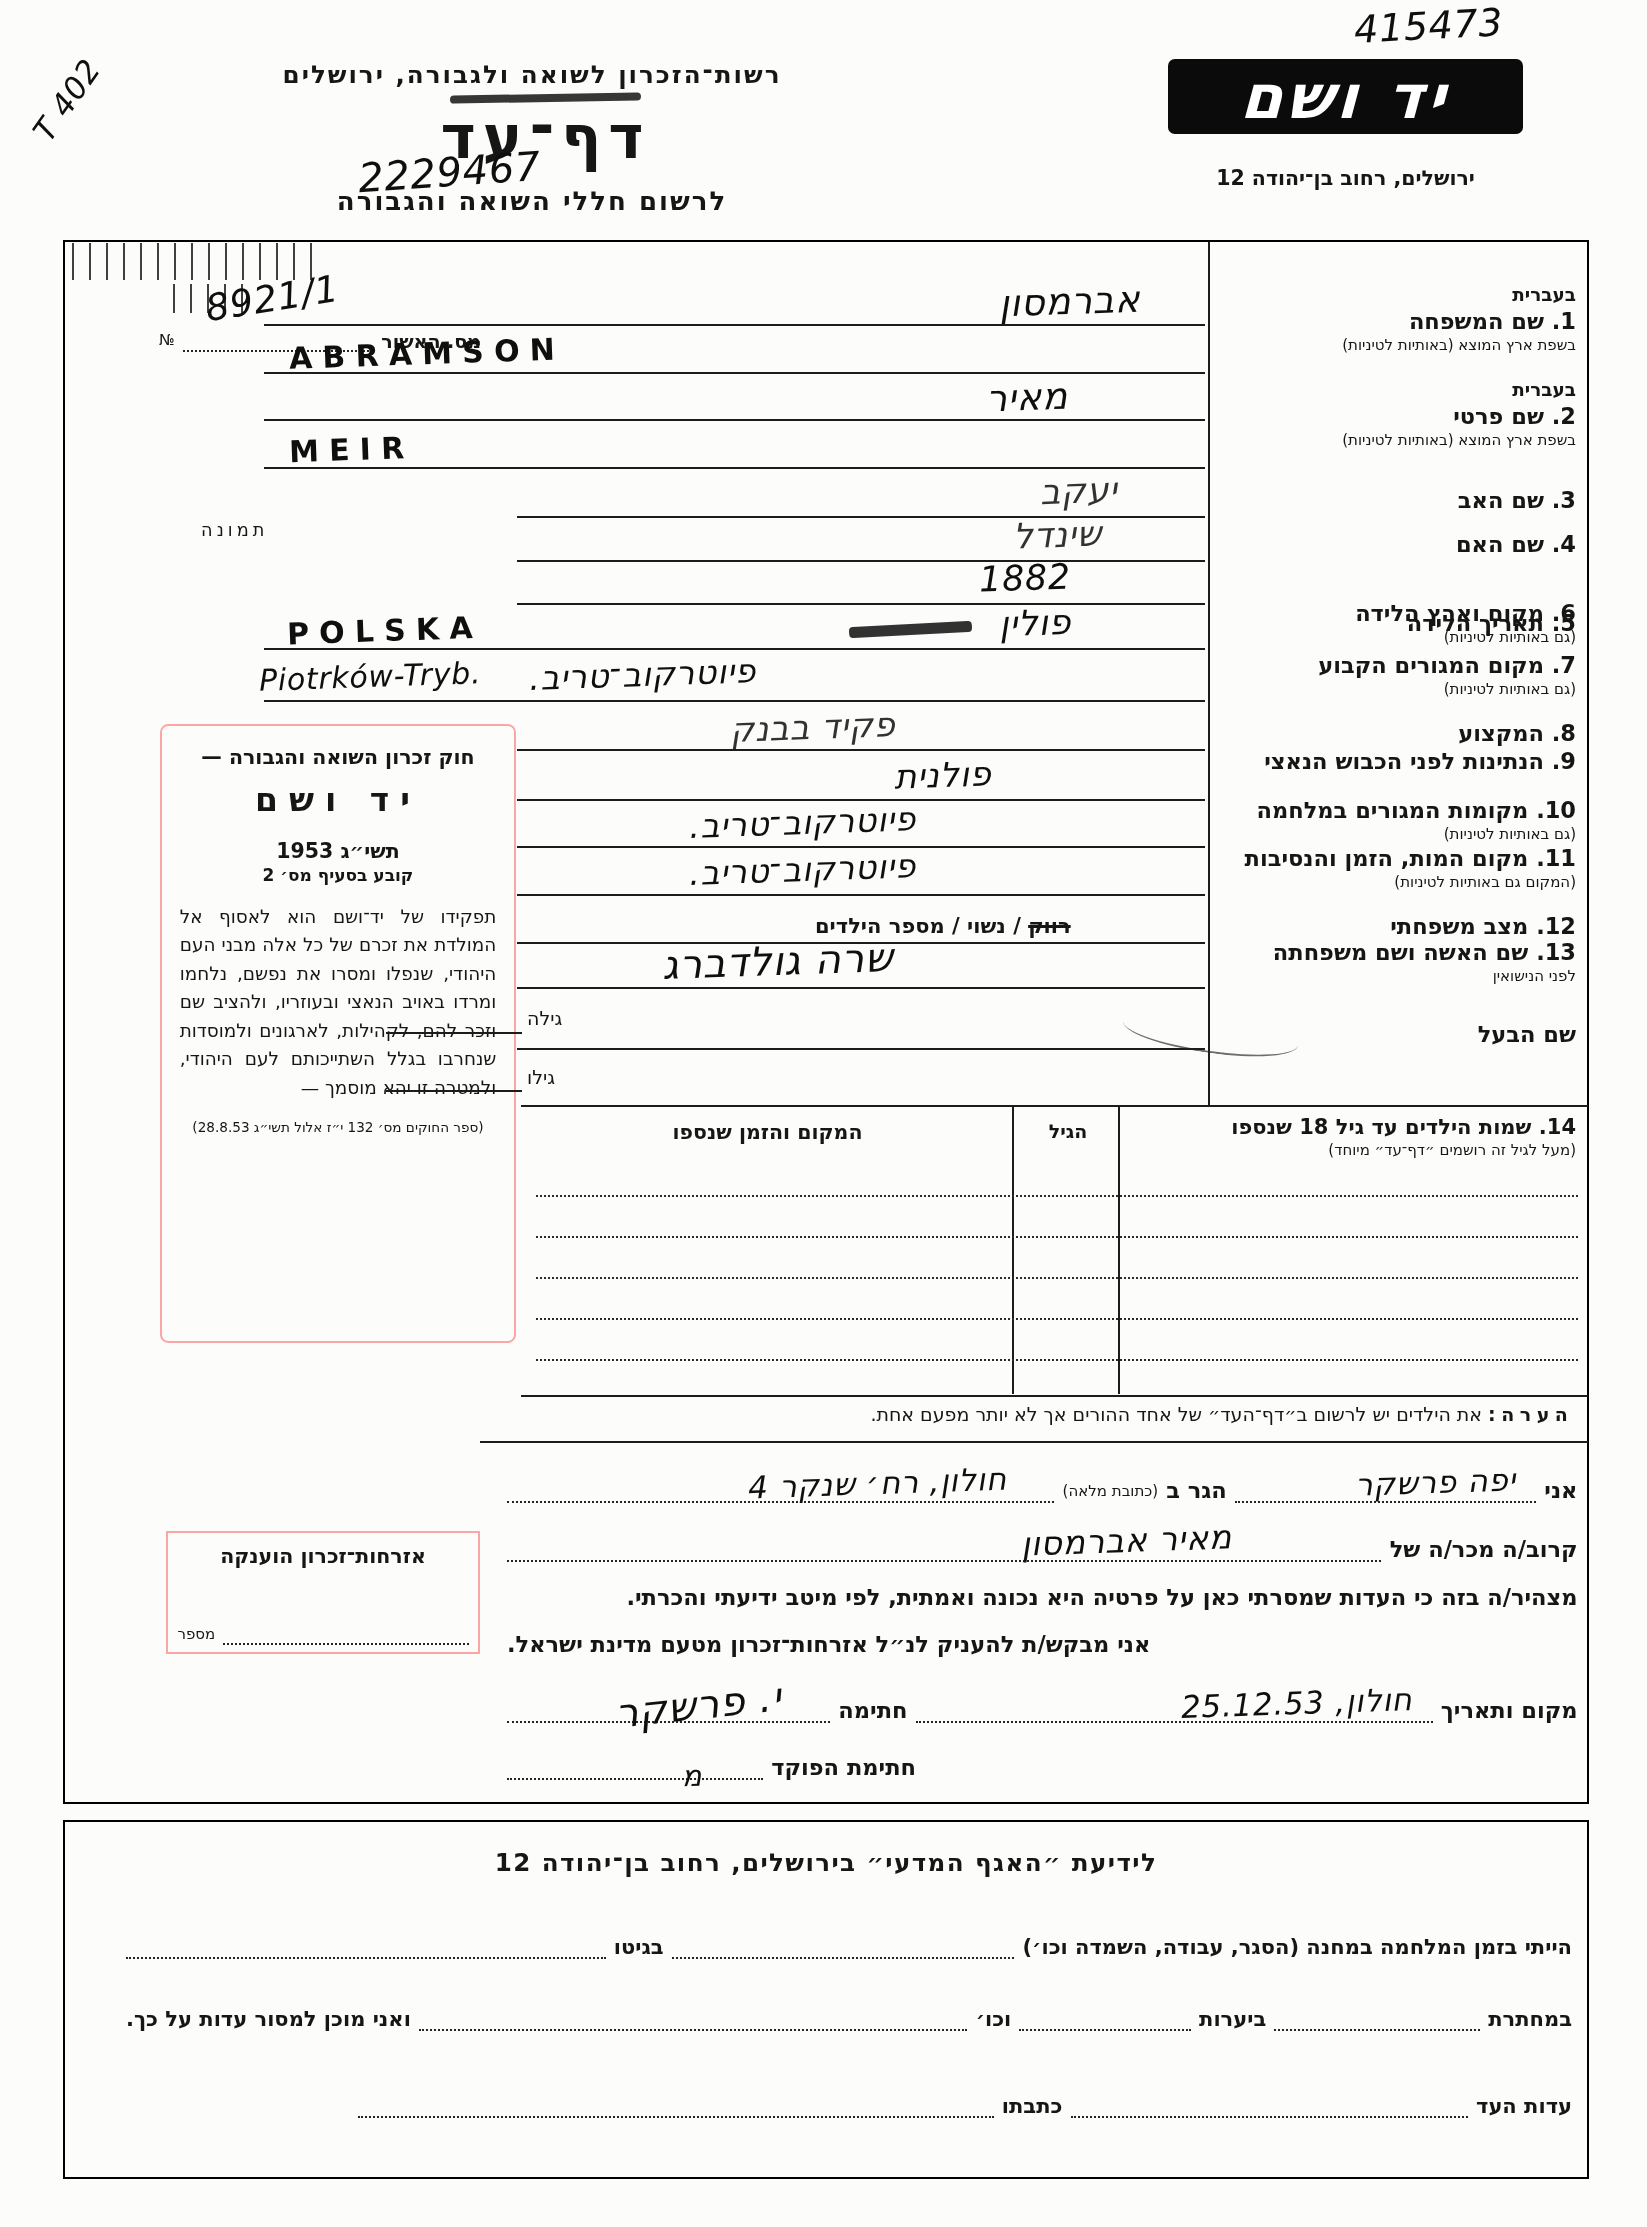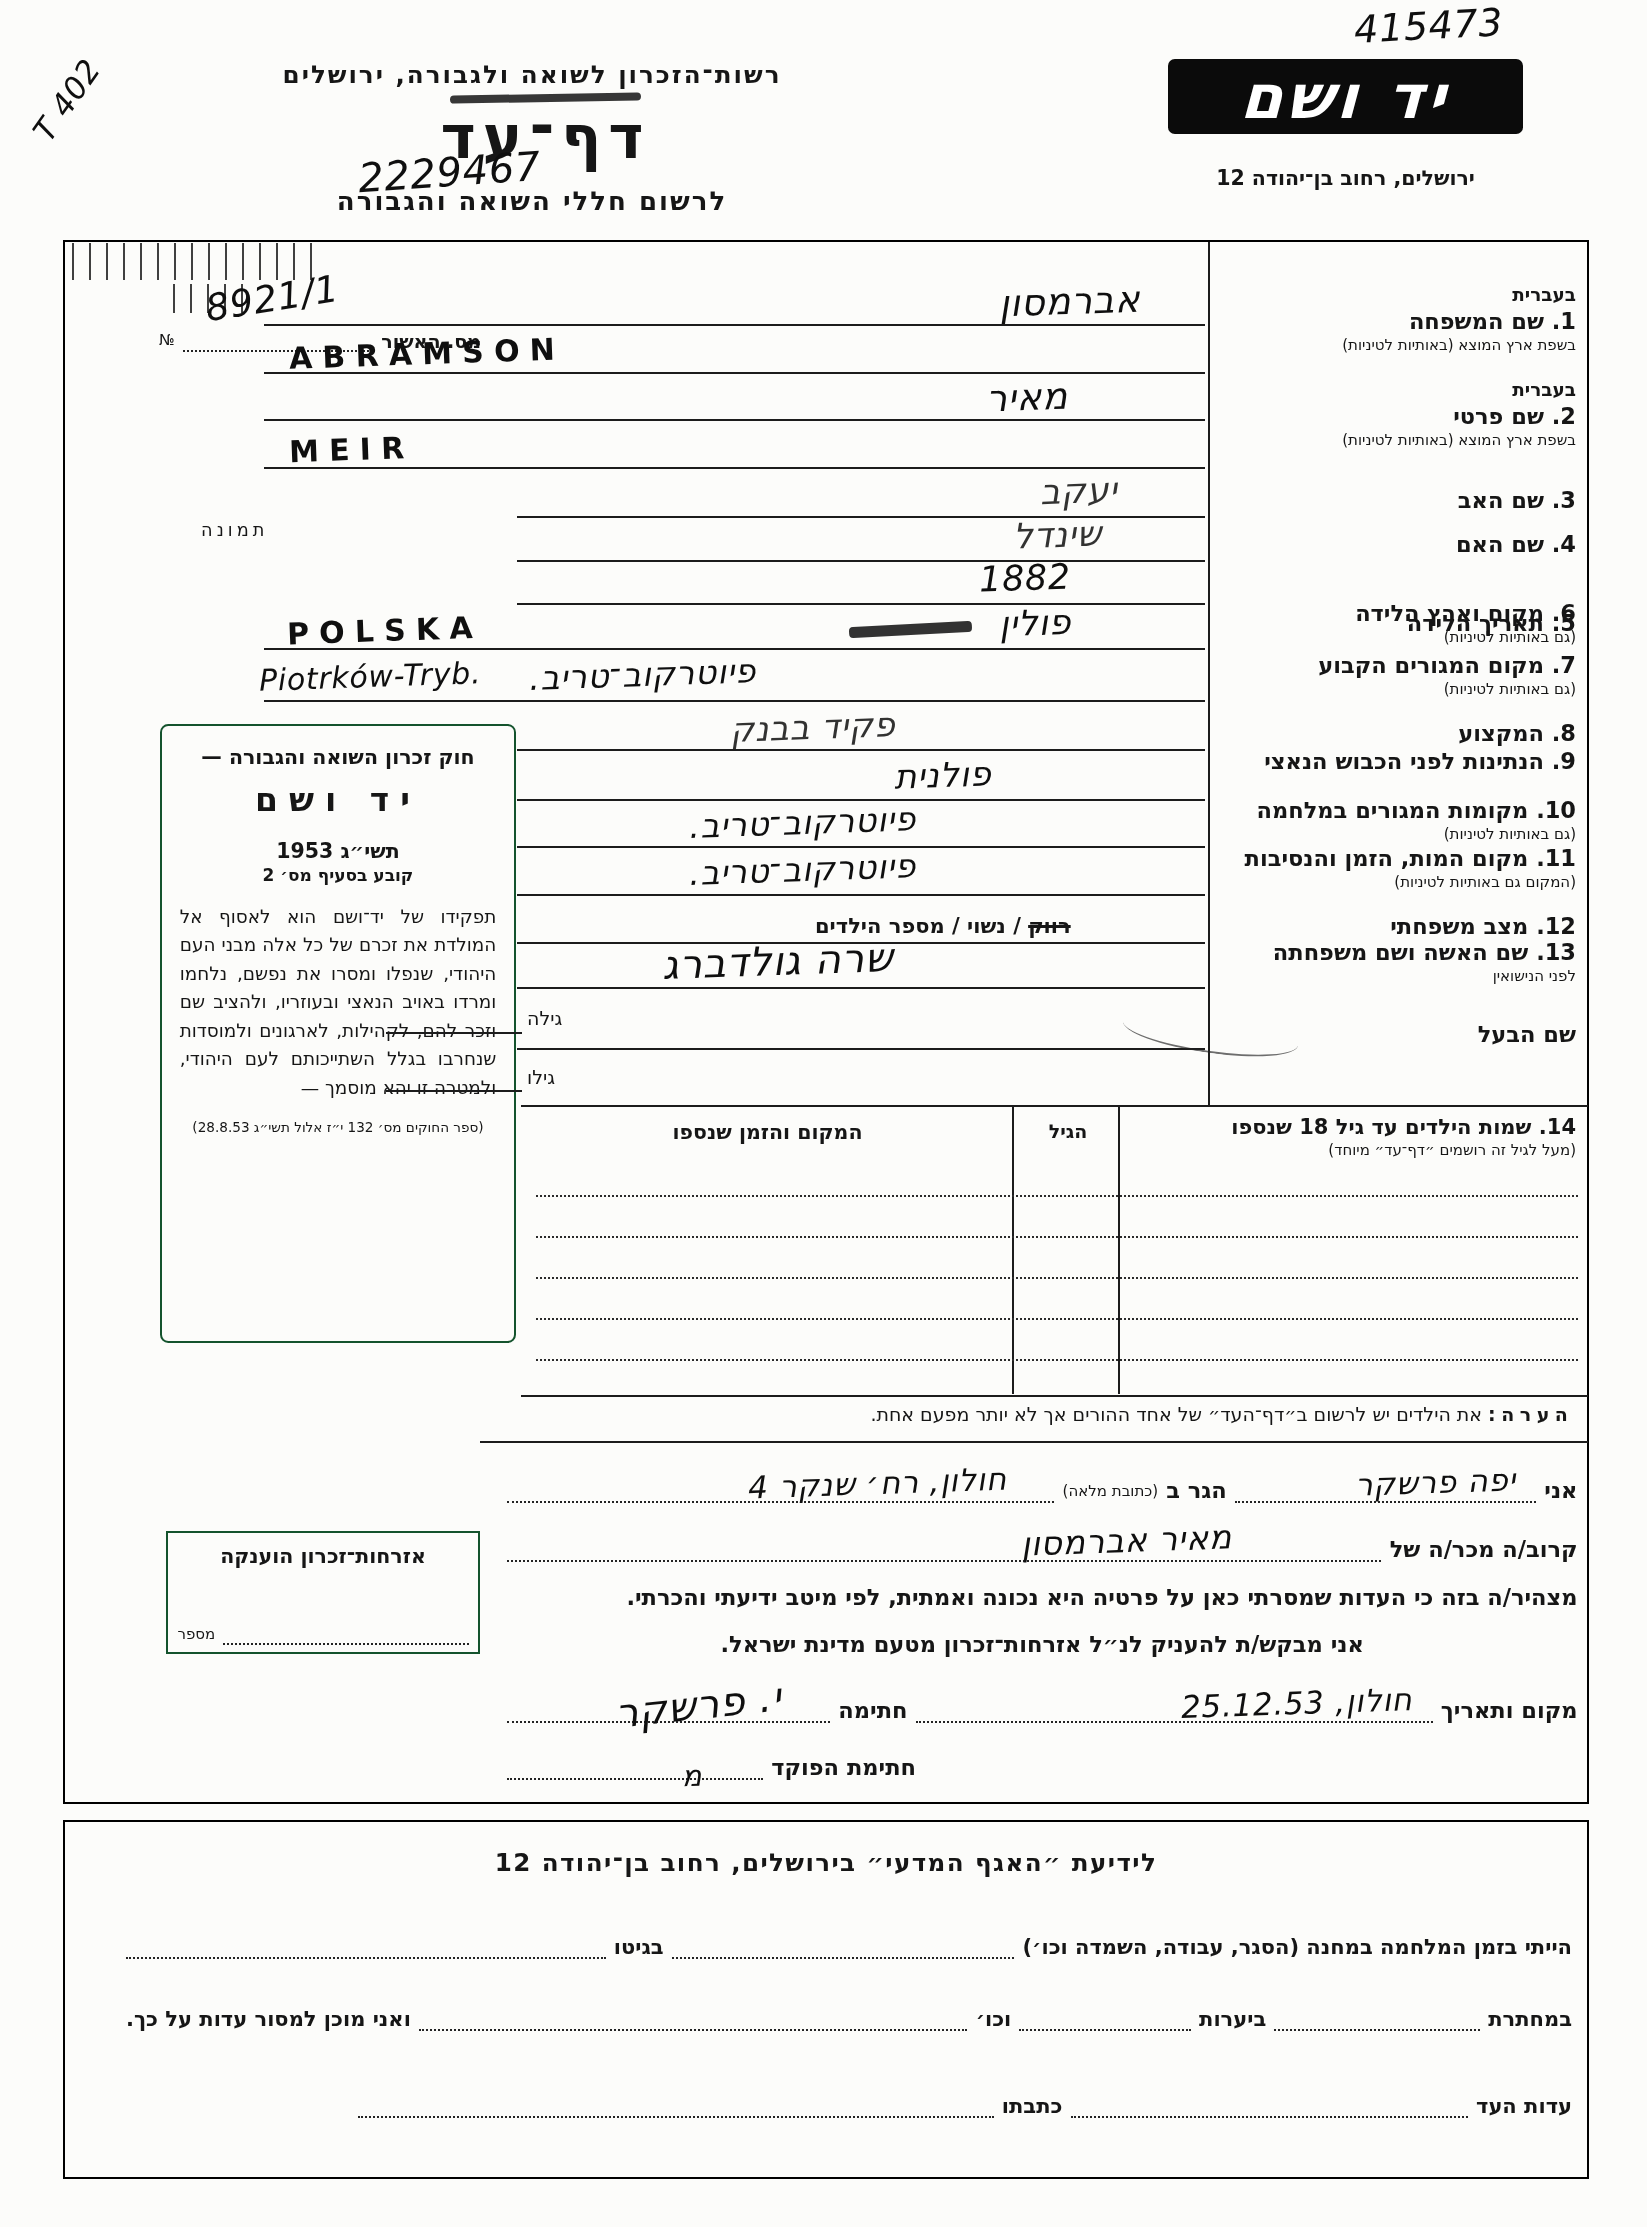--- a/index.html
+++ b/index.html
@@ -28,21 +28,21 @@
   .hwi{font-style:italic; white-space:nowrap; color:#0f0f0f; letter-spacing:0.7px;}
   .caps{font-style:normal; letter-spacing:10.2px; font-weight:600;}
   
   .row{position:absolute; display:flex; align-items:flex-end; gap:8.2px;}
   .plabel{font-size:22.5px; font-weight:700; white-space:nowrap;}
   .slabel{font-size:15px; font-weight:400; white-space:nowrap; padding-bottom:2.7px;}
   .df{flex:1; border-bottom:2px dotted #232323; position:relative; height:31px;}
   .ticks{position:absolute; background:repeating-linear-gradient(90deg,#111 0 2px,transparent 2px 17px); opacity:.8;}
   .struck{position:relative; text-decoration:line-through; text-decoration-thickness:3.4px;}
   .scribble{position:absolute; background:#161616; border-radius:4.1px; opacity:.88;}
-  .boxed{position:absolute; border:2px solid #14532d; box-sizing:border-box;}
+  .boxed{position:absolute; border:2px solid #fca5a5; box-sizing:border-box;}
   .flourish{position:absolute; border-bottom:2.7px solid #222; border-radius:0 0 50% 50%; opacity:.65;}
 </style>
 </head>
 <body>
 
 <div class="page">
 
   <div class="hw" style="left:20.5px; top:82px; font-size:31px; transform:rotate(-55deg);">T 402</div>
   <div class="hw ltr" style="left:1354px; top:4.1px; font-size:38px; transform:rotate(-3deg);">415473</div>
 
@@ -204,21 +204,21 @@
         <span class="hwi" style="position:absolute; right:48px; bottom:0; font-size:31px; transform:rotate(-2deg);">חולון, רח׳ שנקר 4</span>
       </span>
     </div>
     <div class="row" style="top:1282px; left:442px; right:9.5px; height:38px;">
       <span class="plabel">קרוב/ה מכר/ה של</span>
       <span class="df">
         <span class="hwi" style="position:absolute; right:150px; bottom:0; font-size:33px; transform:rotate(-2deg);">מאיר אברמסון</span>
       </span>
     </div>
     <div class="abs b" style="top:1342px; left:442px; right:9.5px; font-size:22.5px; text-align:right;">מצהיר/ה בזה כי העדות שמסרתי כאן על פרטיה היא נכונה ואמתית, לפי מיטב ידיעתי והכרתי.</div>
-    <div class="abs b" style="top:1389px; left:442px; right:9.5px; font-size:22.5px; text-align:center;">אני מבקש/ת להעניק לנ״ל אזרחות־זכרון מטעם מדינת ישראל.</div>
+    <div class="abs b" style="top:1389px; left:442px; right:9.5px; font-size:22.5px; text-align:left;">אני מבקש/ת להעניק לנ״ל אזרחות־זכרון מטעם מדינת ישראל.</div>
     <div class="row" style="top:1440px; left:442px; right:9.5px; height:41px;">
       <span class="plabel">מקום ותאריך</span>
       <span class="df" style="flex:1.6;">
         <span class="hwi" style="position:absolute; right:20.5px; bottom:0; font-size:31px; transform:rotate(-2deg);">חולון,  25.12.53</span>
       </span>
       <span class="plabel">חתימה</span>
       <span class="df">
         <span class="hwi" style="position:absolute; right:48px; bottom:-6.8px; font-size:40px; transform:rotate(-6deg);">י. פרשקר</span>
       </span>
     </div>

